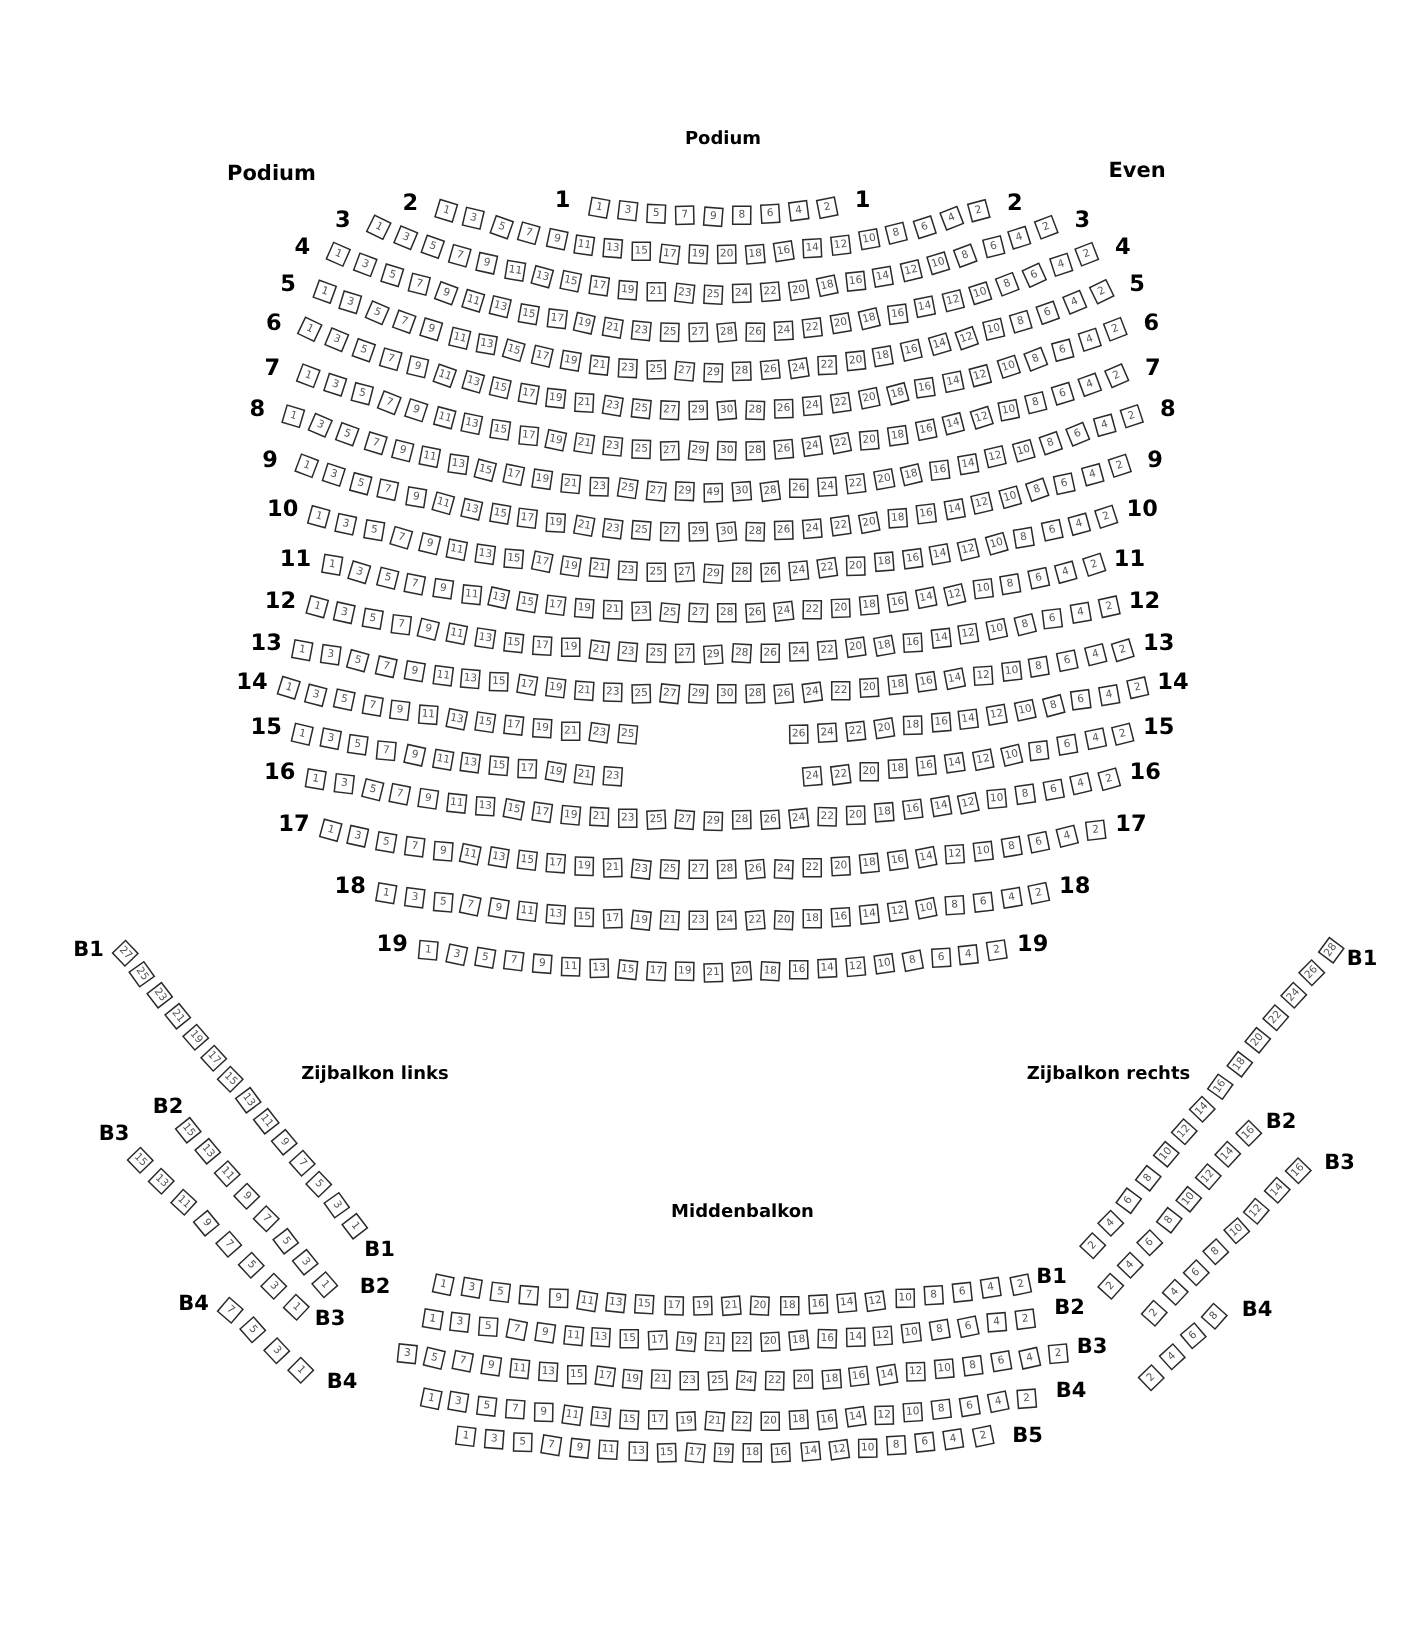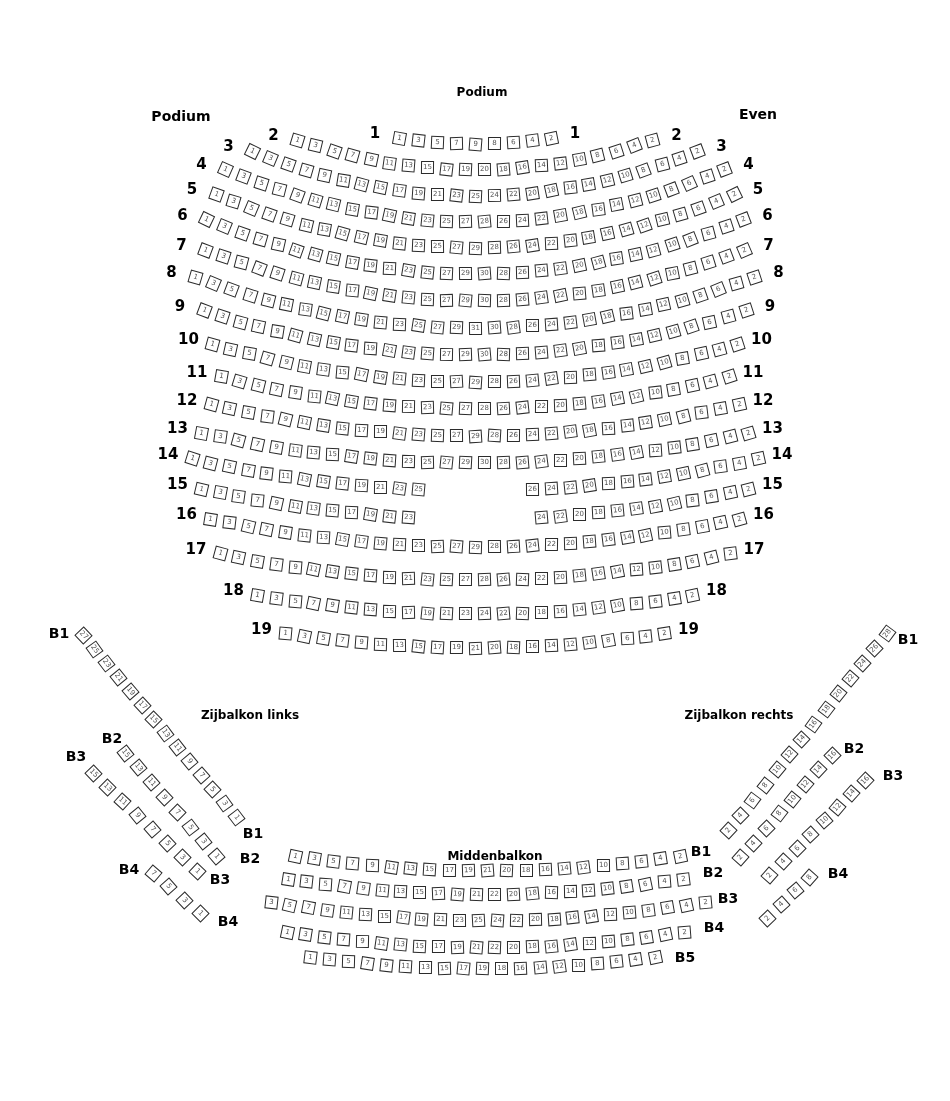--- a/index.html
+++ b/index.html
@@ -30,21 +30,21 @@
 </head>
 <body>
 
 <div id="seatmap">
 
   <div class="section-label" style="left:482px; top:92px;">Podium</div>
   <div class="section-label small-label" style="left:181px; top:116px;">Podium</div>
   <div class="section-label small-label" style="left:758px; top:114px;">Even</div>
   <div class="section-label" style="left:250px; top:715px;">Zijbalkon links</div>
   <div class="section-label" style="left:739px; top:715px;">Zijbalkon rechts</div>
-  <div class="section-label" style="left:495px; top:856px;">Middenbalkon</div>
+  <div class="section-label" style="left:495px; top:807px;">Middenbalkon</div>
 <div class="seat" style="left: 392.5px; top: 131.724px; transform: rotate(10.4deg);">1</div>
     <div class="seat" style="left: 411.5px; top: 134.251px; transform: rotate(6.5deg);">3</div>
     <div class="seat" style="left: 430.5px; top: 136.056px; transform: rotate(2.5deg);">5</div>
     <div class="seat" style="left: 449.5px; top: 137.139px; transform: rotate(-1.4deg);">7</div>
     <div class="seat" style="left: 468.5px; top: 137.5px; transform: rotate(4.5deg);">9</div>
     <div class="seat" style="left: 487.5px; top: 137.139px; transform: rotate(0.5deg);">8</div>
     <div class="seat" style="left: 506.5px; top: 136.056px; transform: rotate(-3.4deg);">6</div>
     <div class="seat" style="left: 525.5px; top: 134.251px; transform: rotate(-7.4deg);">4</div>
     <div class="seat" style="left: 544.5px; top: 131.724px; transform: rotate(-11.3deg);">2</div>
     <div class="row-label" style="left: 375px; top: 133.224px;">1</div>
@@ -231,21 +231,21 @@
     <div class="seat" style="left: 280px; top: 298.404px; transform: rotate(11.1deg);">11</div>
     <div class="seat" style="left: 298.5px; top: 302.715px; transform: rotate(8deg);">13</div>
     <div class="seat" style="left: 317px; top: 306.581px; transform: rotate(14.7deg);">15</div>
     <div class="seat" style="left: 336px; top: 310.088px; transform: rotate(11.6deg);">17</div>
     <div class="seat" style="left: 354.5px; top: 313.053px; transform: rotate(8.4deg);">19</div>
     <div class="seat" style="left: 373.5px; top: 315.634px; transform: rotate(5.2deg);">21</div>
     <div class="seat" style="left: 392.5px; top: 317.746px; transform: rotate(2deg);">23</div>
     <div class="seat" style="left: 411.5px; top: 319.388px; transform: rotate(8.7deg);">25</div>
     <div class="seat" style="left: 430.5px; top: 320.561px; transform: rotate(5.5deg);">27</div>
     <div class="seat" style="left: 449.5px; top: 321.265px; transform: rotate(2.3deg);">29</div>
-    <div class="seat" style="left: 468.5px; top: 321.5px; transform: rotate(-0.9deg);">31</div>
+    <div class="seat" style="left: 468.5px; top: 321.5px; transform: rotate(-0.9deg);">49</div>
     <div class="seat" style="left: 487.5px; top: 321.265px; transform: rotate(-4.1deg);">30</div>
     <div class="seat" style="left: 506.5px; top: 320.561px; transform: rotate(-7.3deg);">28</div>
     <div class="seat" style="left: 525.5px; top: 319.388px; transform: rotate(-0.6deg);">26</div>
     <div class="seat" style="left: 544.5px; top: 317.746px; transform: rotate(-3.8deg);">24</div>
     <div class="seat" style="left: 563.5px; top: 315.634px; transform: rotate(-7deg);">22</div>
     <div class="seat" style="left: 582.5px; top: 313.053px; transform: rotate(-10.2deg);">20</div>
     <div class="seat" style="left: 601px; top: 310.088px; transform: rotate(-13.4deg);">18</div>
     <div class="seat" style="left: 620px; top: 306.581px; transform: rotate(-6.6deg);">16</div>
     <div class="seat" style="left: 638.5px; top: 302.715px; transform: rotate(-9.8deg);">14</div>
     <div class="seat" style="left: 657px; top: 298.404px; transform: rotate(-12.9deg);">12</div>

